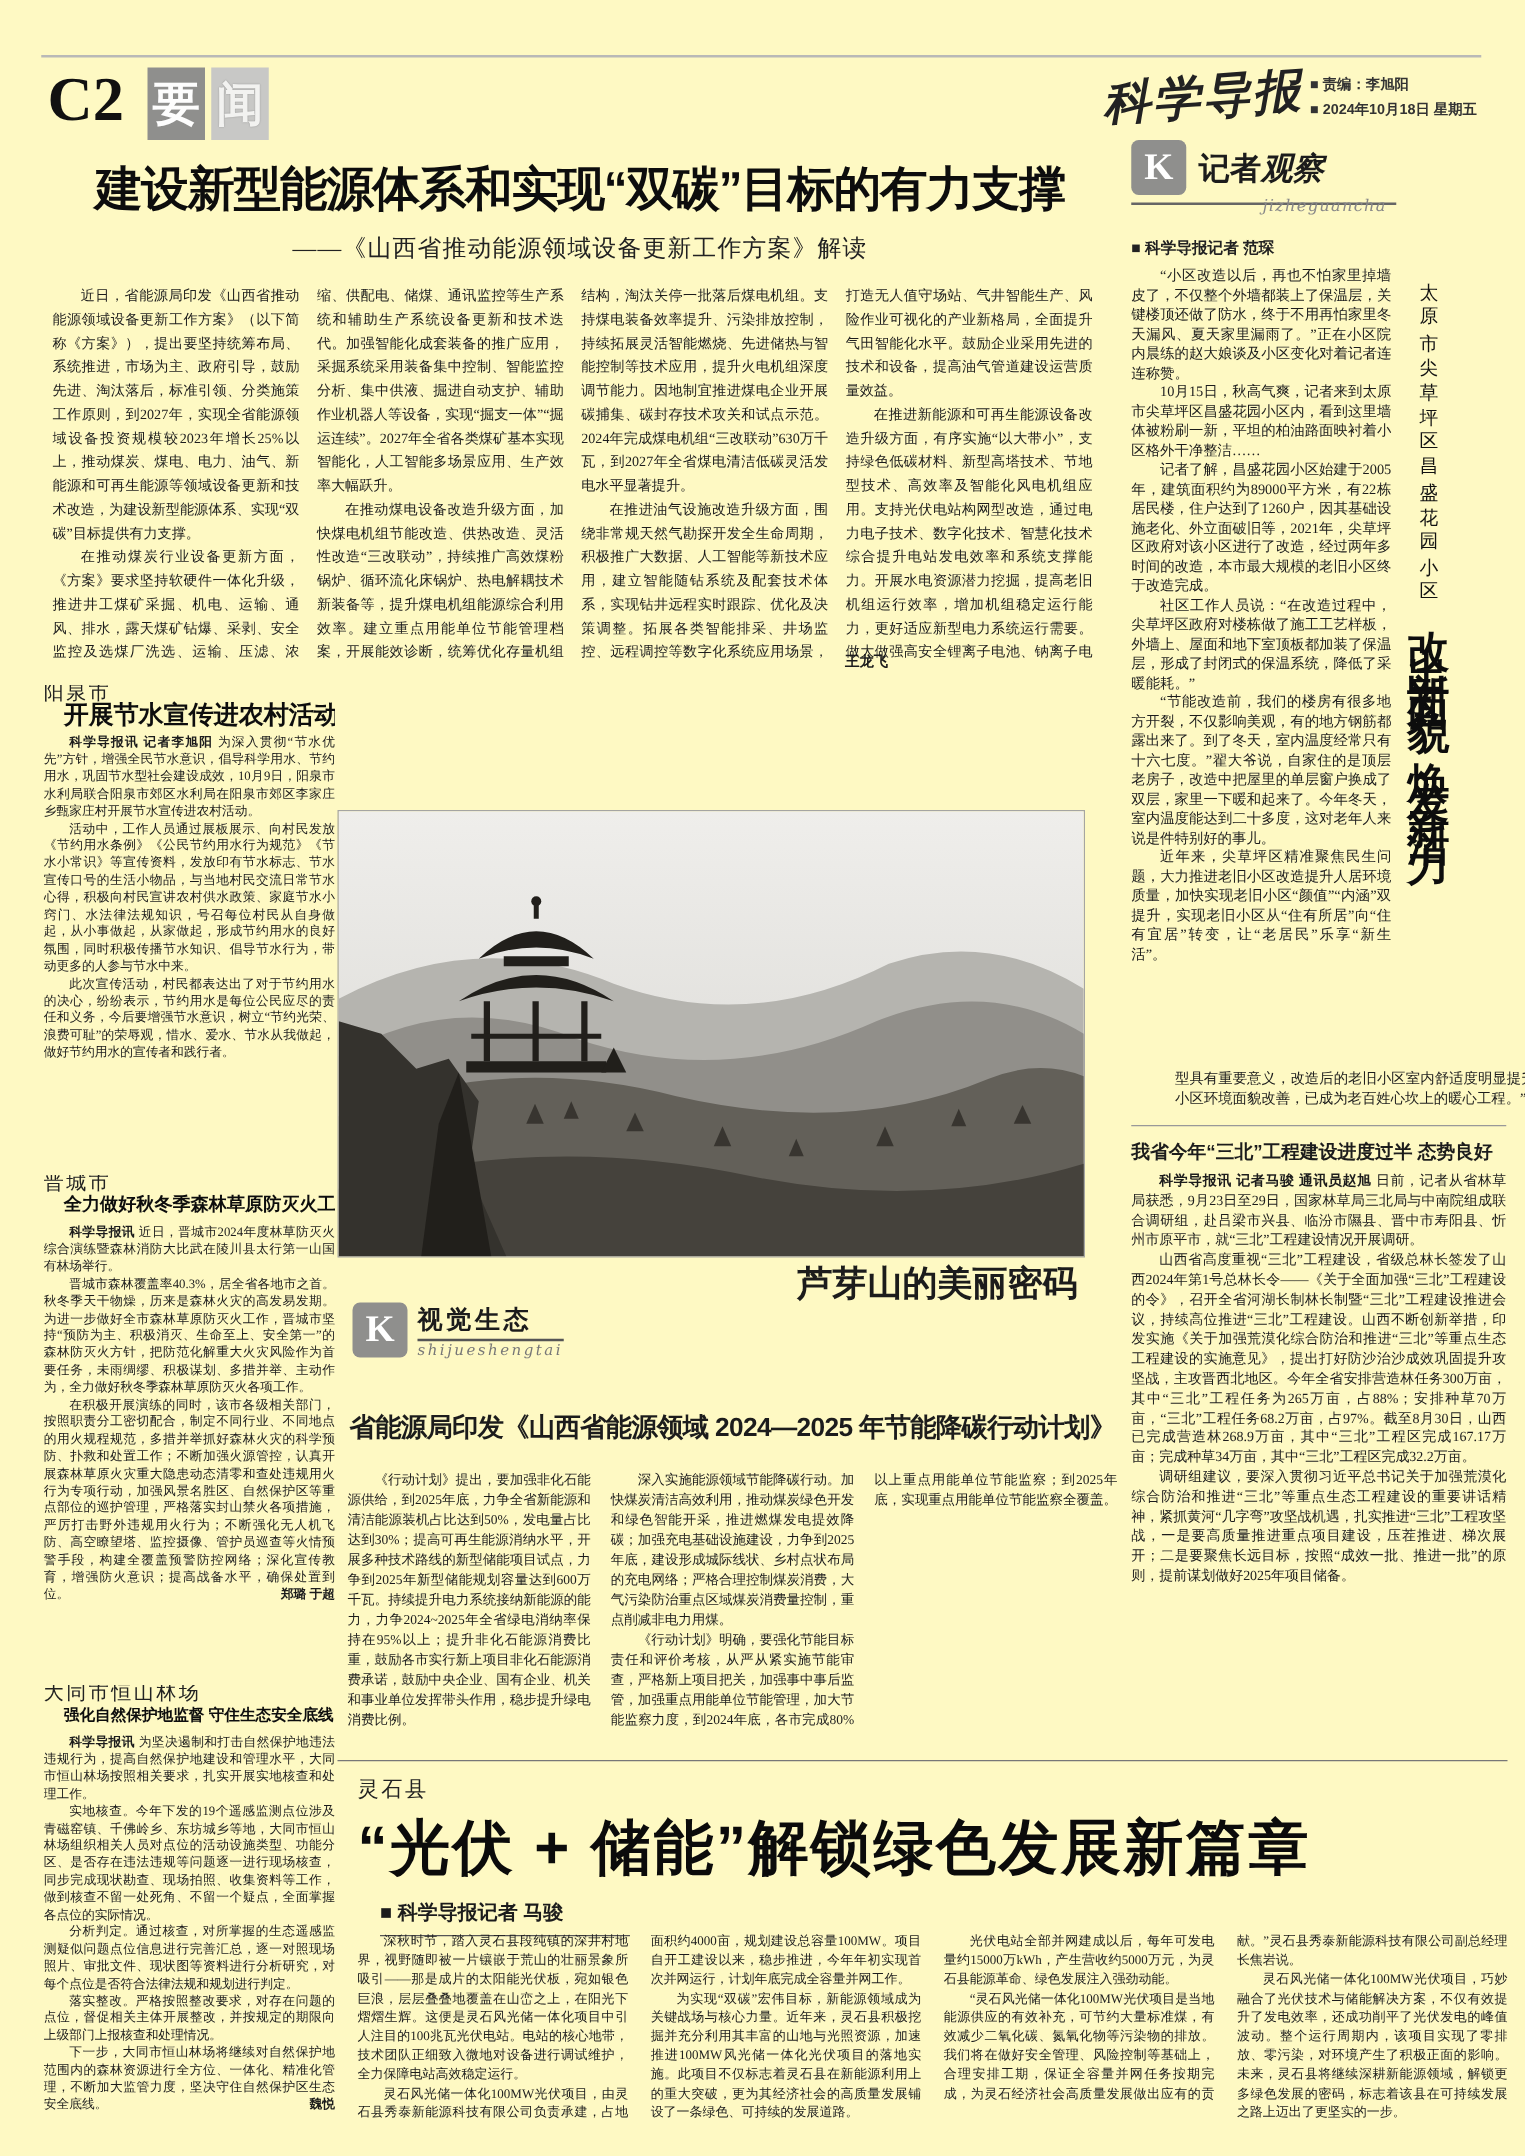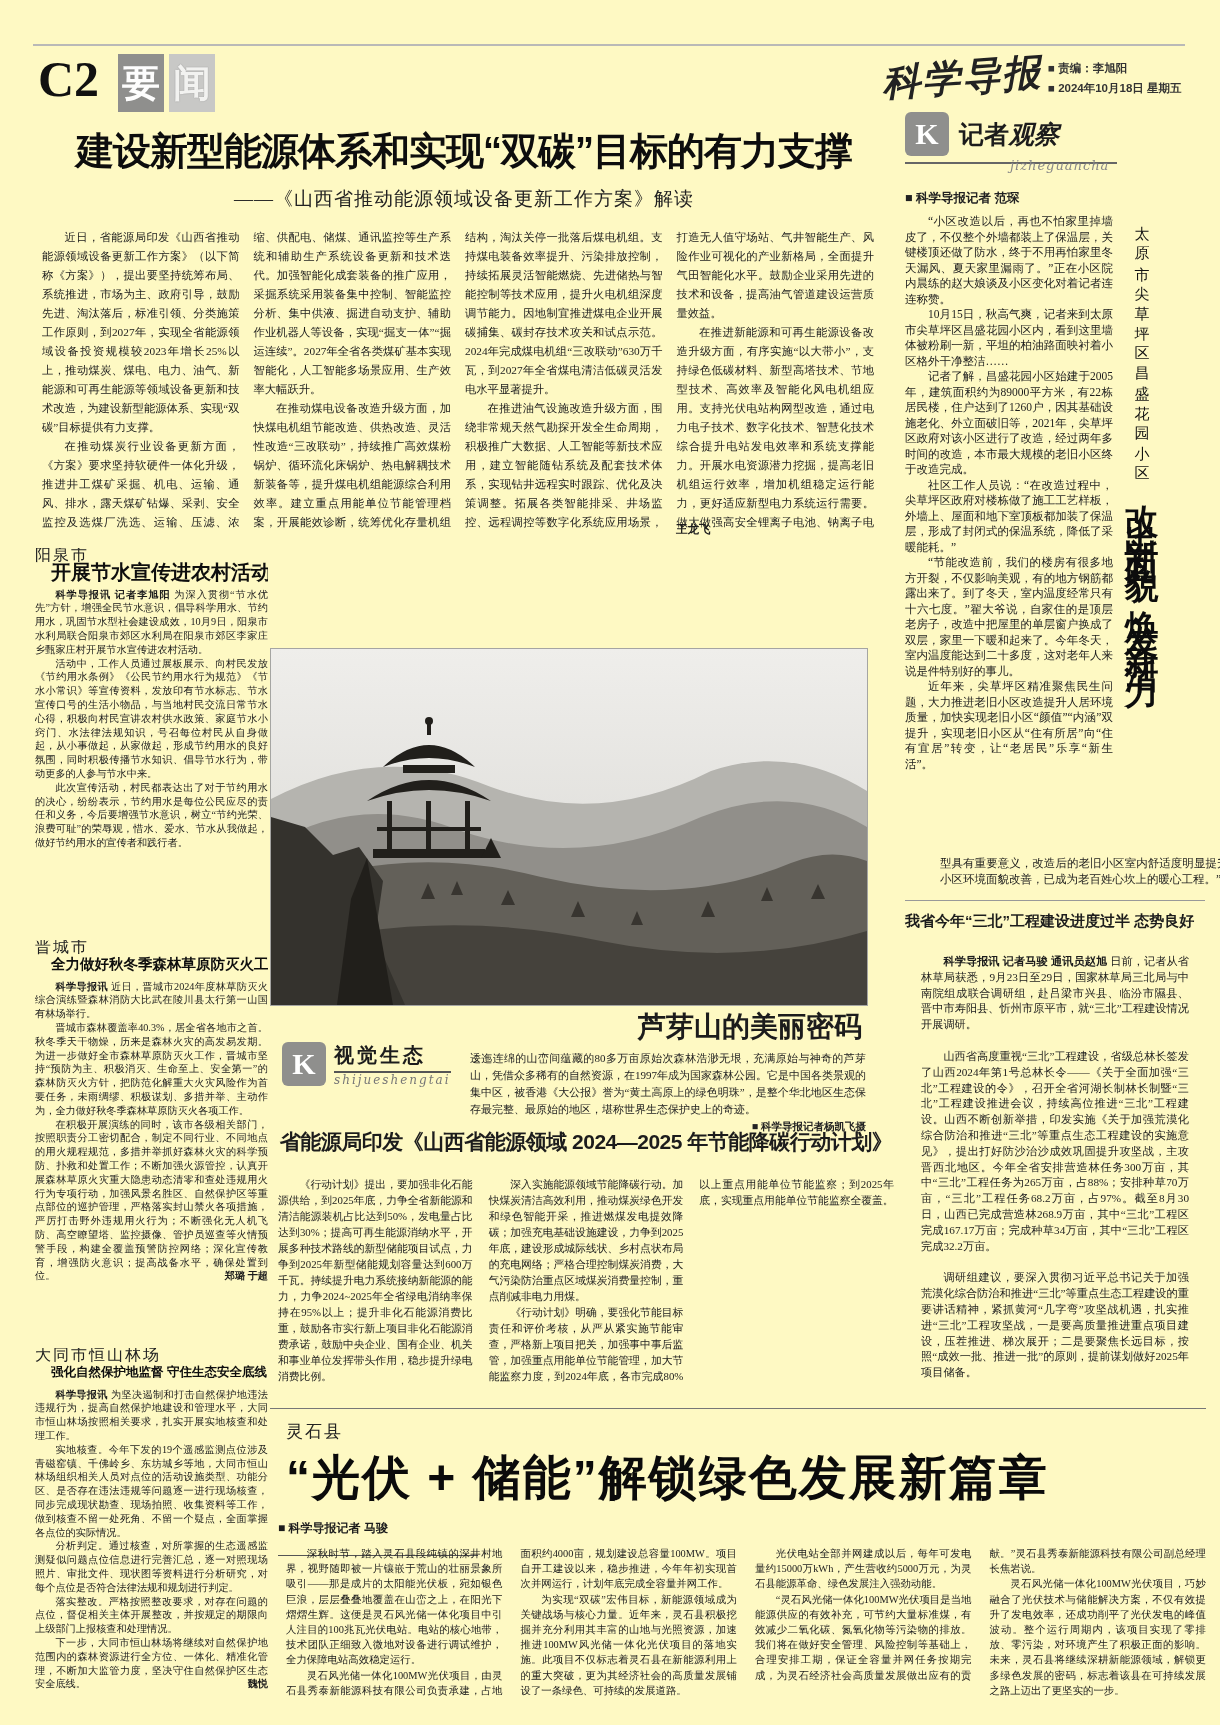--- a/index.html
+++ b/index.html
@@ -63,27 +63,27 @@
   .obs-col p{margin:0;text-indent:2em;}
   .v-wrap{writing-mode:vertical-rl;margin-left:6px;height:642px;}
   .v-kicker{font-family:"Liberation Sans",sans-serif;font-size:15px;letter-spacing:20px;color:#111;margin-left:6px;}
   .v-title{font-family:"Liberation Sans",sans-serif;font-weight:900;font-size:34px;letter-spacing:16px;color:#0d0d0d;margin-left:4px;}
   .obs-tail{top:856px;left:940px;width:300px;font-size:11.5px;line-height:15.5px;text-align:justify;}
   .rule{background:#999;height:1px;}
   
   .sb-title{top:912px;left:905px;width:300px;font-family:"Liberation Sans",sans-serif;font-weight:900;
         font-size:15px;white-space:nowrap;}
   .sb-body{top:938px;left:905px;width:300px;height:458px;overflow:hidden;font-size:11.2px;line-height:15.8px;text-align:justify;}
-  .sb-body p{margin:16px;text-indent:2em;}
+  .sb-body p{margin:0;text-indent:2em;}
   
   .ls-kicker{top:1420px;left:286px;font-size:17px;letter-spacing:2px;font-family:"Liberation Sans",sans-serif;color:#222;}
   .ls-title{top:1446px;left:286px;width:920px;font-family:"Liberation Sans",sans-serif;font-weight:900;
         font-size:48px;letter-spacing:2px;white-space:nowrap;color:#0b0b0b;}
-  .ls-byline{top:1520px;left:278px;width:200px;font-family:"Liberation Sans",sans-serif;font-weight:bold;
-        font-size:12px;border-bottom:1px solid #555;padding-bottom:18px;}
+  .ls-byline{top:1520px;left:304px;width:200px;font-family:"Liberation Sans",sans-serif;font-weight:bold;
+        font-size:16px;border-bottom:1px solid #555;padding-bottom:7px;}
   .ls-body{top:1546px;left:286px;width:920px;height:166px;column-count:4;column-gap:18px;column-fill:auto;
         overflow:hidden;font-size:10.4px;line-height:15.2px;text-align:justify;}
   .ls-body p{margin:0;text-indent:2em;}
 </style>
 </head>
 <body>
 
 <div class="page">
 
   <div class="abs top-rule"></div>
@@ -179,24 +179,20 @@
 
   <div class="abs vlogo">
     <div class="klogo">K</div>
     <div>
       <div class="t1">视觉生态</div>
       <div class="t2">shijueshengtai</div>
     </div>
   </div>
 
   <div class="abs cap-title">芦芽山的美丽密码</div>
-  <div class="abs cap-body">
-    <span>逶迤连绵的山峦间蕴藏的80多万亩原始次森林浩渺无垠，充满原始与神奇的芦芽山，凭借众多稀有的自然资源，在1997年成为国家森林公园。它是中国各类景观的集中区，被香港《大公报》誉为“黄土高原上的绿色明珠”，是整个华北地区生态保存最完整、最原始的地区，堪称世界生态保护史上的奇迹。</span>
-    <b class="cap-credit">■ 科学导报记者杨凯飞摄</b>
-  </div>
 
   <div class="abs energy-title">省能源局印发《山西省能源领域 2024—2025 年节能降碳行动计划》</div>
   <div class="abs energy-body">
     <p>《行动计划》提出，要加强非化石能源供给，到2025年底，力争全省新能源和清洁能源装机占比达到50%，发电量占比达到30%；提高可再生能源消纳水平，开展多种技术路线的新型储能项目试点，力争到2025年新型储能规划容量达到600万千瓦。持续提升电力系统接纳新能源的能力，力争2024~2025年全省绿电消纳率保持在95%以上；提升非化石能源消费比重，鼓励各市实行新上项目非化石能源消费承诺，鼓励中央企业、国有企业、机关和事业单位发挥带头作用，稳步提升绿电消费比例。</p>
     <p>深入实施能源领域节能降碳行动。加快煤炭清洁高效利用，推动煤炭绿色开发和绿色智能开采，推进燃煤发电提效降碳；加强充电基础设施建设，力争到2025年底，建设形成城际线状、乡村点状布局的充电网络；严格合理控制煤炭消费，大气污染防治重点区域煤炭消费量控制，重点削减非电力用煤。</p>
     <p>《行动计划》明确，要强化节能目标责任和评价考核，从严从紧实施节能审查，严格新上项目把关，加强事中事后监管，加强重点用能单位节能管理，加大节能监察力度，到2024年底，各市完成80%以上重点用能单位节能监察；到2025年底，实现重点用能单位节能监察全覆盖。</p>
   </div>
 
   <div class="abs obs-head">
     <div class="klogo">K</div>

